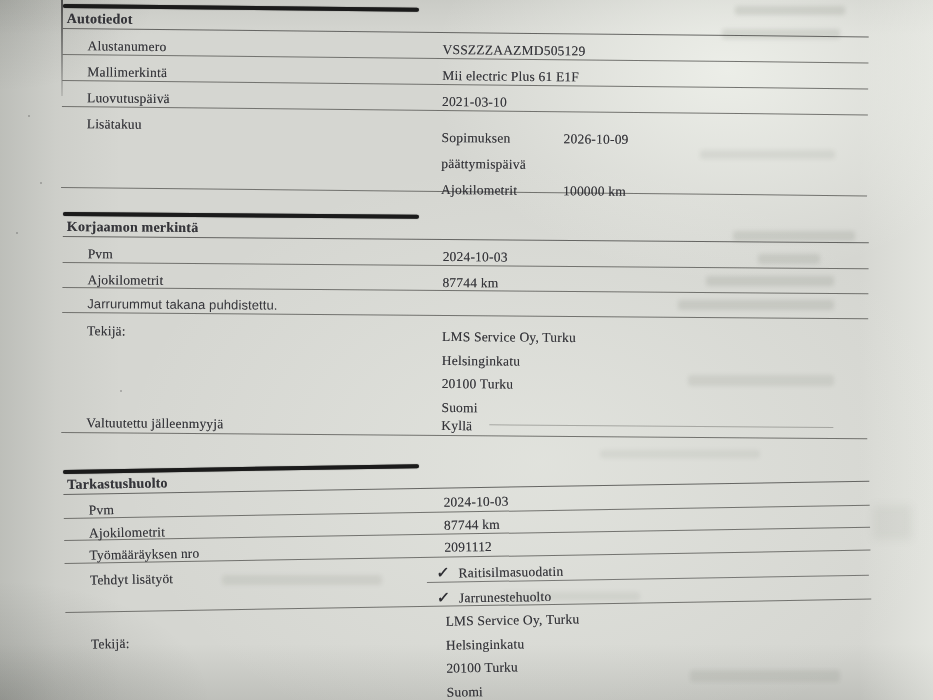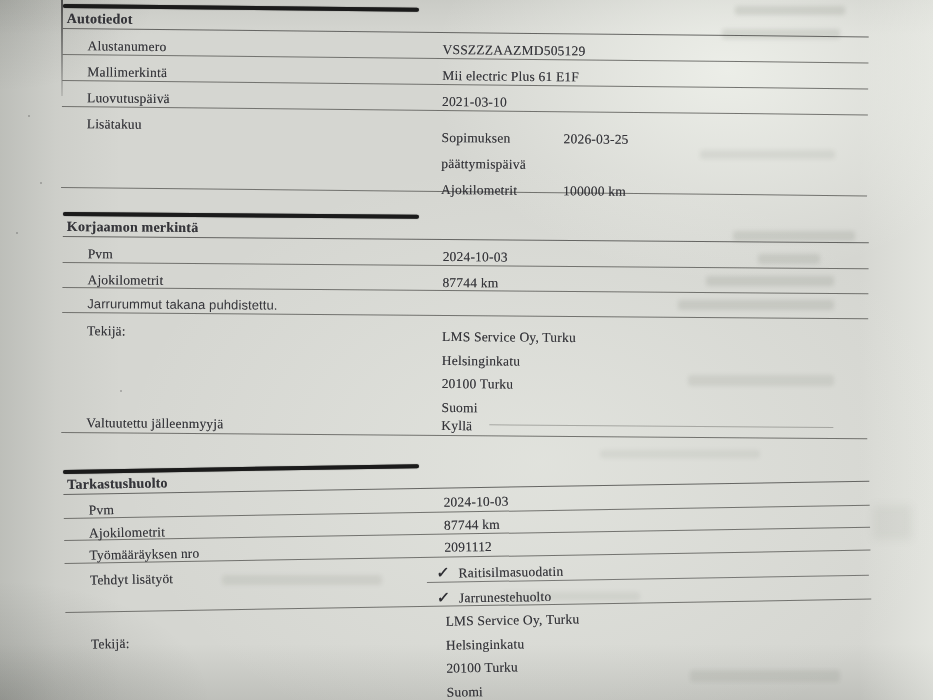--- a/index.html
+++ b/index.html
@@ -96,21 +96,21 @@
         <div class="value txt">Mii electric Plus 61 E1F</div>
       </div>
       <div class="row h26">
         <div class="label txt">Luovutuspäivä</div>
         <div class="value txt">2021-03-10</div>
       </div>
       <div class="row" style="height:81px;">
         <div class="label txt lbl-pad">Lisätakuu</div>
         <div class="value multi" style="padding-top:14px;">
           <div class="pair">
-            <span class="a txt">Sopimuksen</span><span class="txt">2026-03-25</span>
+            <span class="a txt">Sopimuksen</span><span class="txt">2026-10-09</span>
           </div>
           <div class="pair">
             <span class="a txt">päättymispäivä</span><span class="txt"></span>
           </div>
           <div class="pair">
             <span class="a txt">Ajokilometrit</span><span class="txt">100000 km</span>
           </div>
         </div>
       </div>
     </div>

